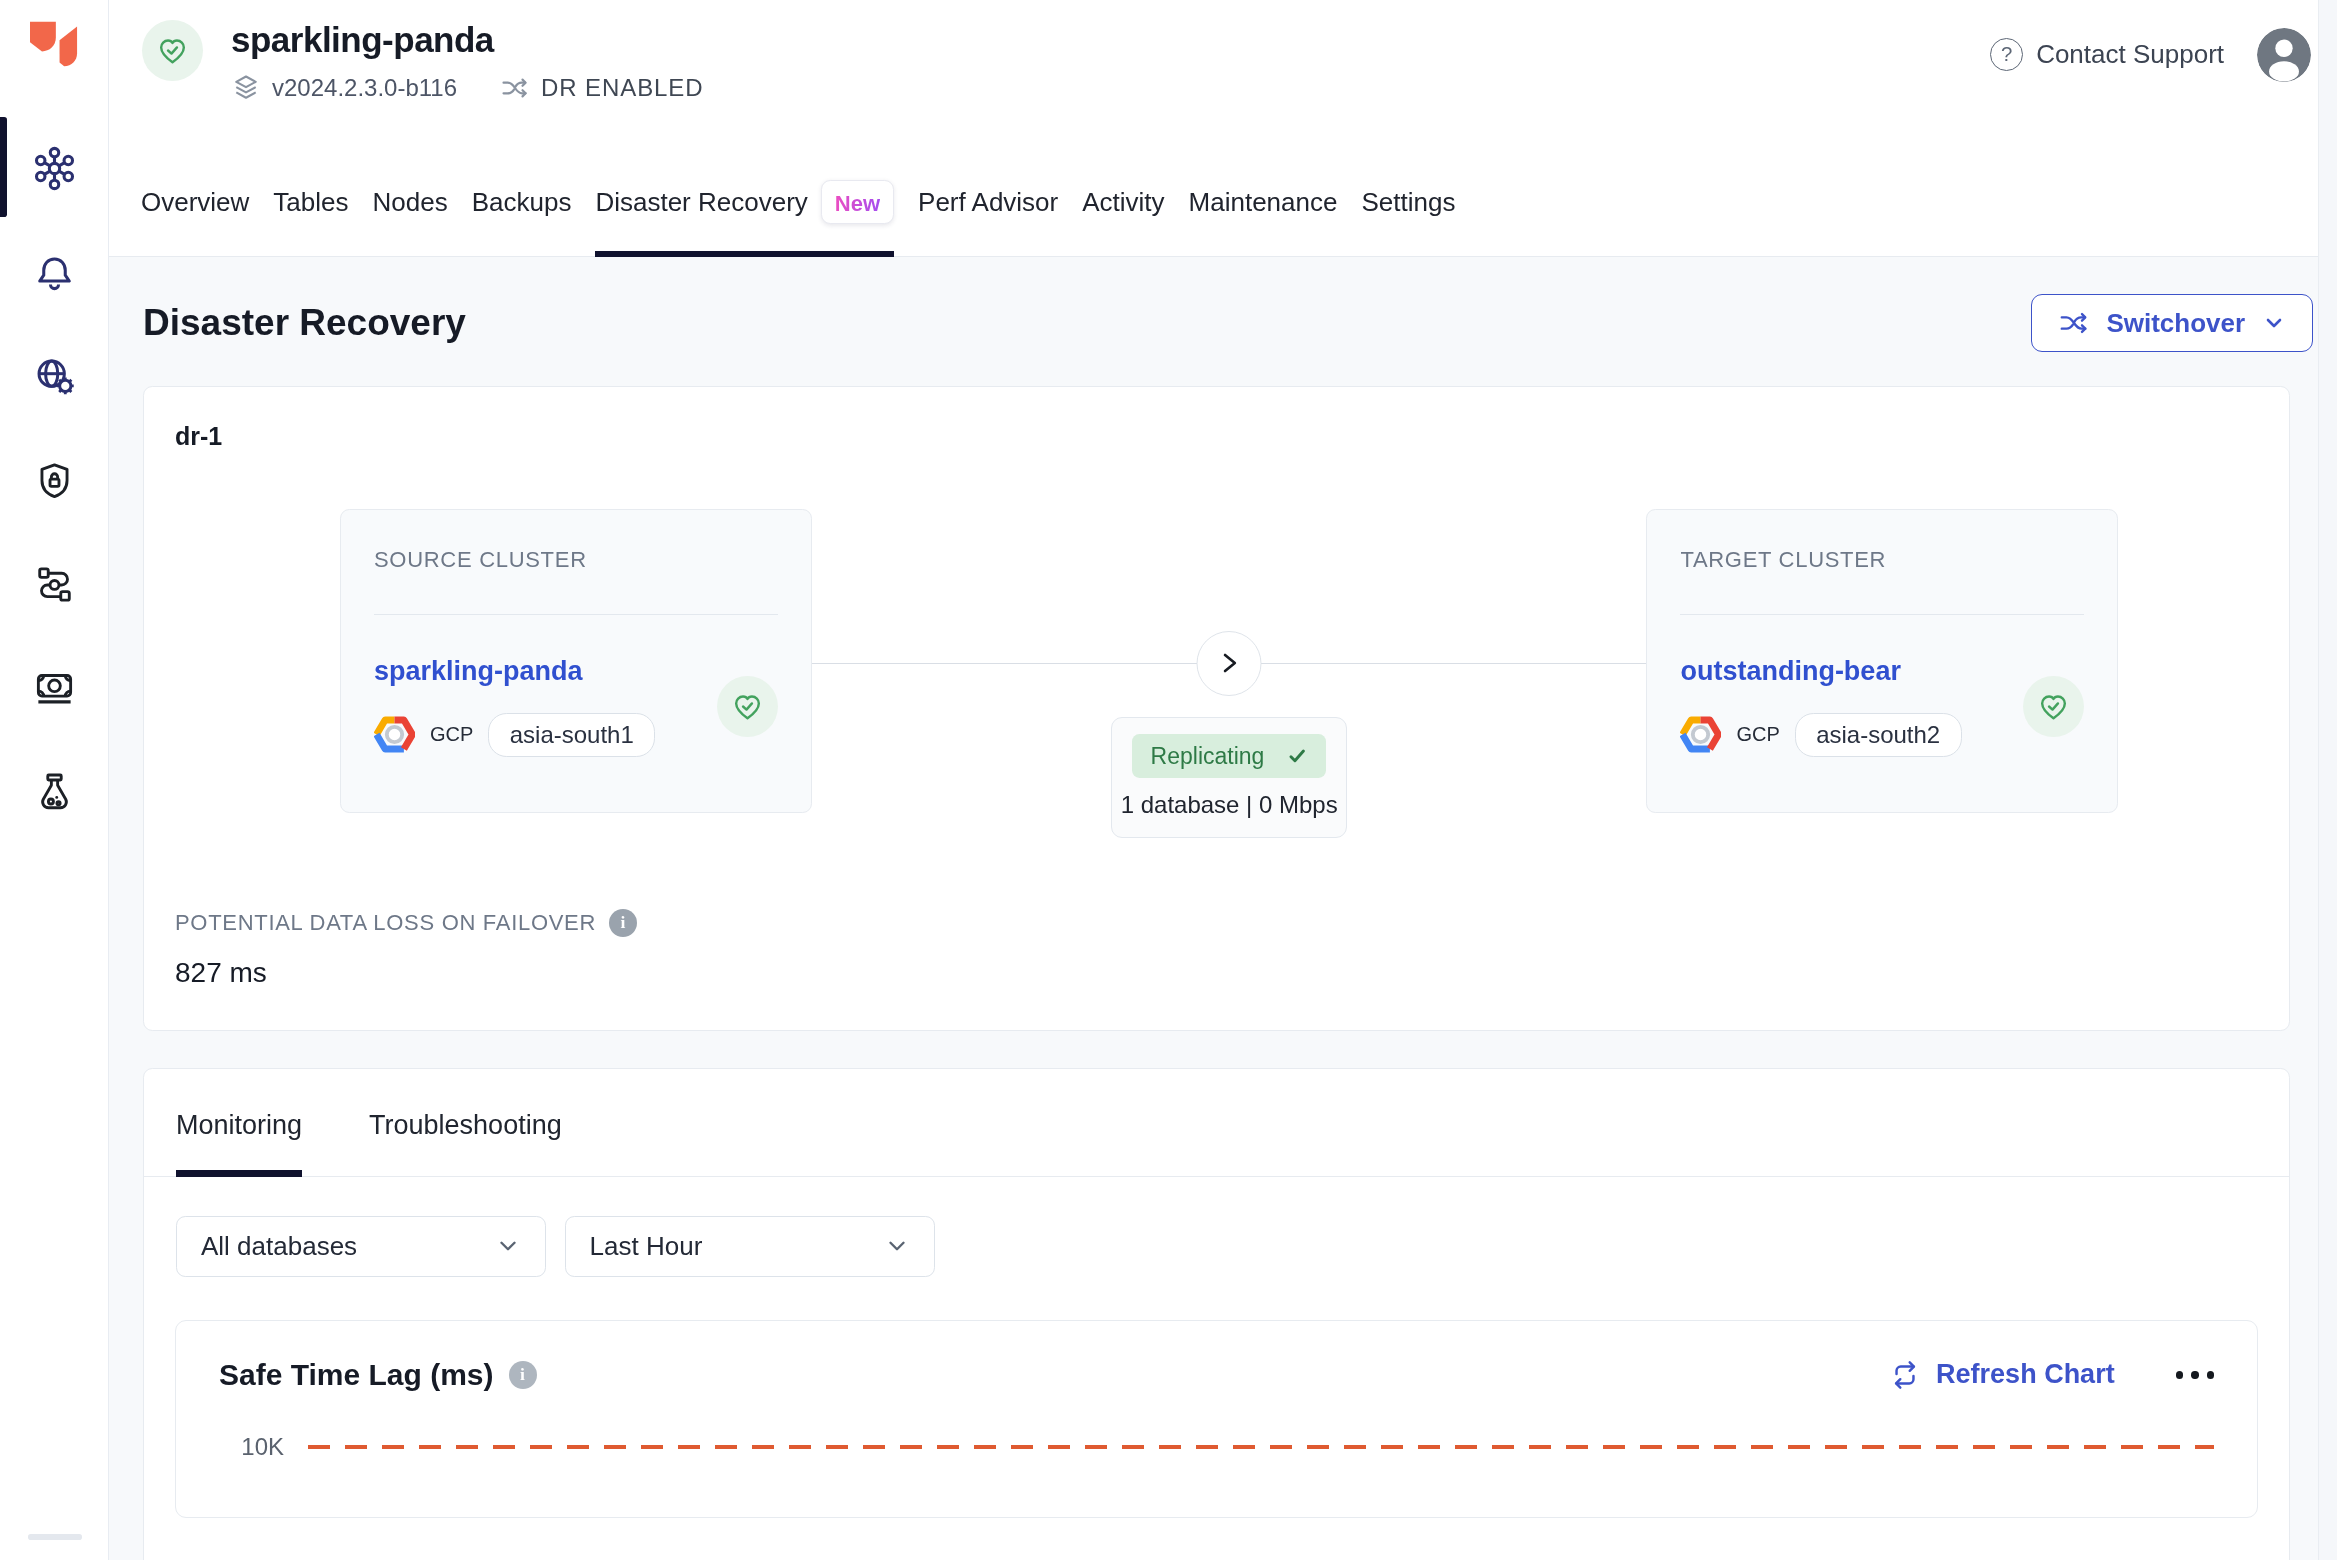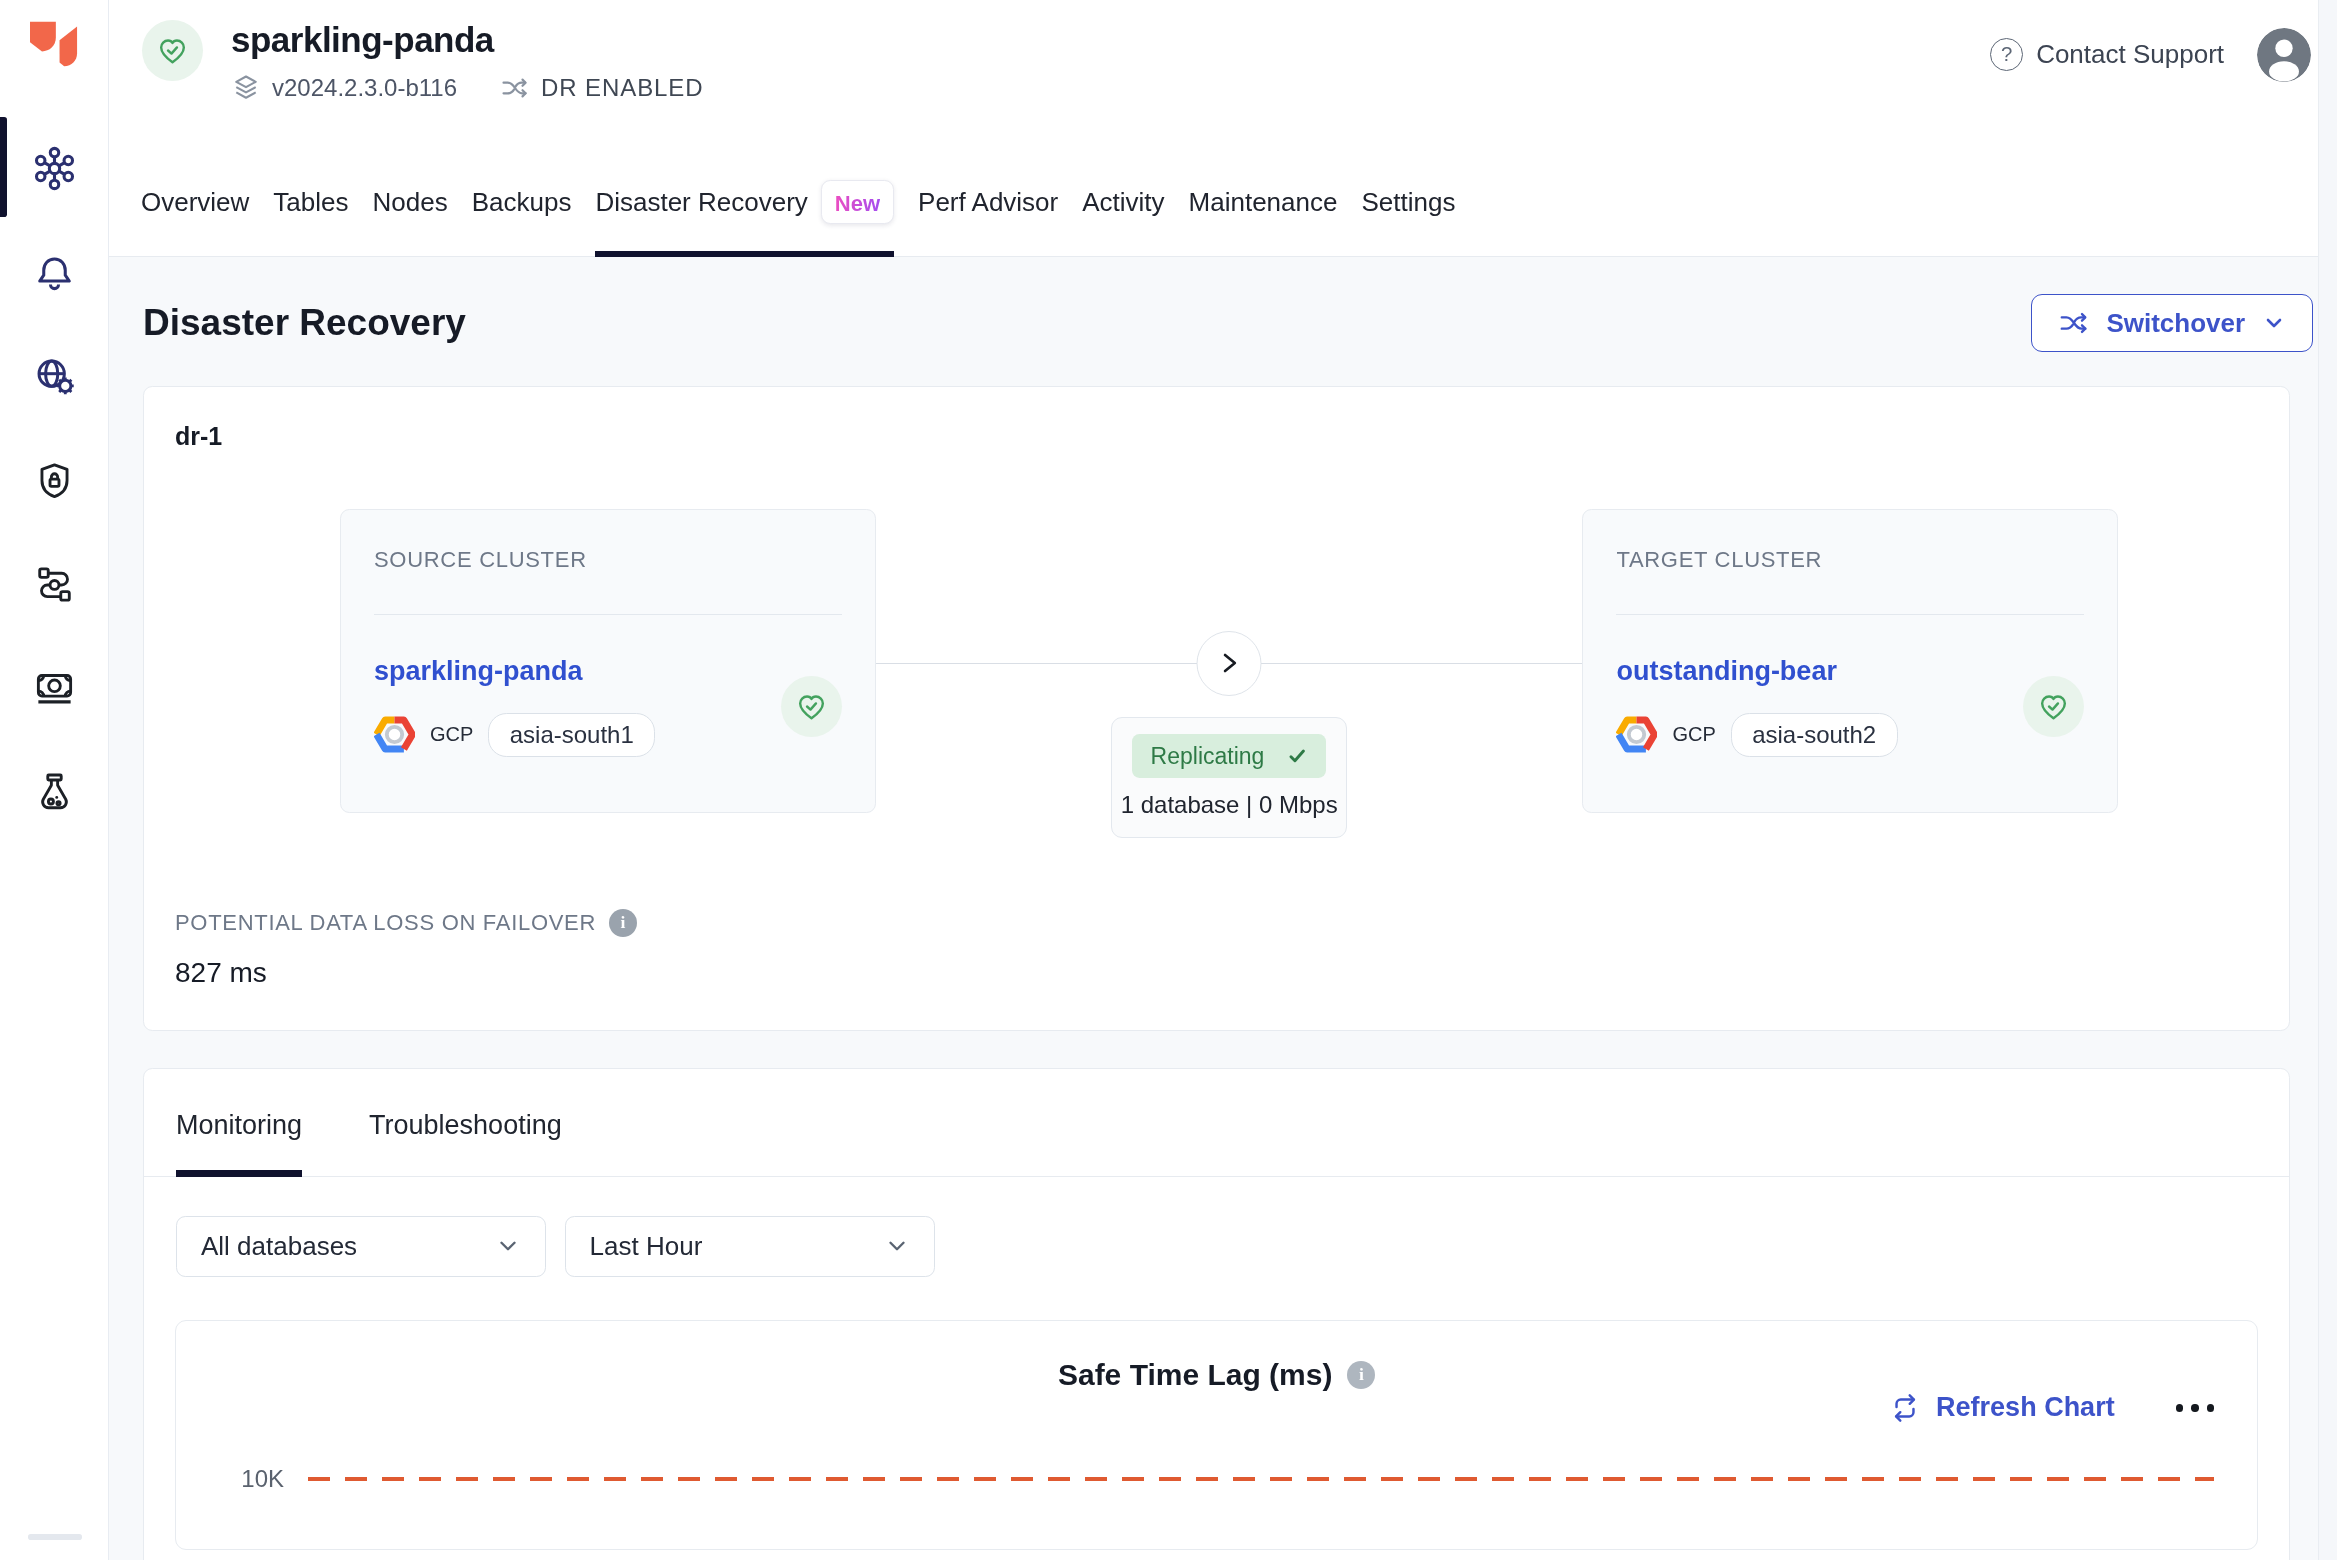--- a/index.html
+++ b/index.html
@@ -54,21 +54,21 @@
   .page-head { display:flex; align-items:center; padding:37px 5.6px 18.6px 34px; }
   .page-title { font-size:37px; font-weight:700; color:#161b26; }
   .page-actions { margin-left:auto; display:flex; gap:20.4px; }
   .btn-outline svg.lead { width:32px; height:32px; }
 
   .card { background:#fff; border:0.9px solid #e7ebf0; border-radius:9.3px; }
   .dr-card { margin:15px 28px 0 34px; padding:35px 0 41px; }
   .dr-name { margin-left:31px; font-size:25px; font-weight:700; color:#161b26; }
 
   .flow-row { display:flex; margin-top:58px; padding-left:196px; padding-right:171px; height:304px; }
-  .cluster-card { width:536px; flex-shrink:0; background:#f8fafc; border:0.9px solid #e7ebf0; border-radius:9.3px; padding:37px 33px; }
+  .cluster-card { width:472px; flex-shrink:0; background:#f8fafc; border:0.9px solid #e7ebf0; border-radius:9.3px; padding:37px 33px; }
   .role-label { font-size:22px; color:#6e7888; letter-spacing:0.7px; }
   .cluster-divider { border-top:0.9px solid #e3e8ee; margin-top:41px; }
   .cluster-body { display:flex; margin-top:41px; align-items:center; justify-content:space-between; }
   .cluster-name { color:#3050cf; font-size:27px; font-weight:700; cursor:pointer; }
   .provider-row { display:flex; align-items:center; gap:15px; margin-top:26px; }
   .gcp-logo { width:41px; height:37px; }
   .provider-name { font-size:20px; color:#262c38;text-align:center; }
   .region-chip { border:0.9px solid #dbe1e8; background:#fff; border-radius:18.6px; padding:7.4px 20.4px; font-size:24px; color:#2a3140; }
 
   .connector { flex:1; position:relative; }
@@ -88,21 +88,21 @@
   
   .mon-card { margin:37px 28px 0 34px; padding-bottom:56px; }
   .mon-tabs { display:flex; gap:67px; padding:0 32px; border-bottom:0.9px solid #e7ebf0; }
   .mon-tab { position:relative; font-size:27px; color:#20252f; padding:41px 0 35px; cursor:pointer; }
   .mon-tab.active::after { content:""; position:absolute; left:0; right:0; bottom:-0.9px; height:6.5px; background:#10122e; }
   .filters { display:flex; gap:18.6px; margin:39px 32px 0; }
   .select { width:370px; height:61px; border:0.9px solid #dde3ea; border-radius:9.3px; background:#fff; display:flex; align-items:center; justify-content:space-between; padding:0 24px; font-size:26px; color:#232936; cursor:pointer; }
   .select svg { width:26px; height:26px; color:#5a6472; }
 
   .chart-card { margin:43px 31px 0; border:0.9px solid #e7ebf0; border-radius:11px; padding:37px 43px 56px; }
-  .chart-head { display:flex; align-items:center;flex-direction:column; }
+  .chart-head { display:flex; align-items:center; }
   .chart-title { font-size:30px; font-weight:700; color:#161b26; display:flex; align-items:center; gap:15px; }
   .chart-title .info-dot { background:#aeb6bf; }
   .chart-actions { margin-left:auto; display:flex; align-items:center; gap:61px; }
   .refresh { display:flex; align-items:center; gap:15px; color:#3d53c9; font-size:27px; font-weight:700; cursor:pointer; }
   .refresh svg { width:32px; height:32px; }
   .kebab { display:flex; gap:8.3px; cursor:pointer; }
   .kebab i { width:7.4px; height:7.4px; border-radius:50%; background:#15191f; }
   .chart-plot { margin-top:41px; }
   .tick-row { display:flex; align-items:center; }
   .tick-row + .tick-row { margin-top:48px; }

